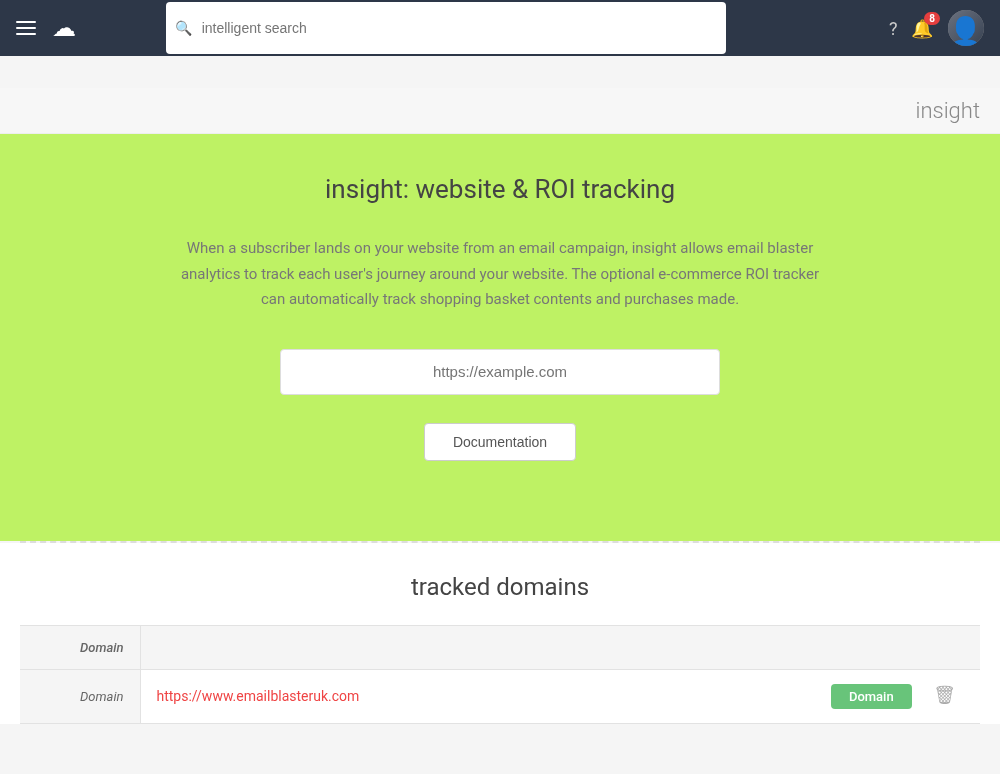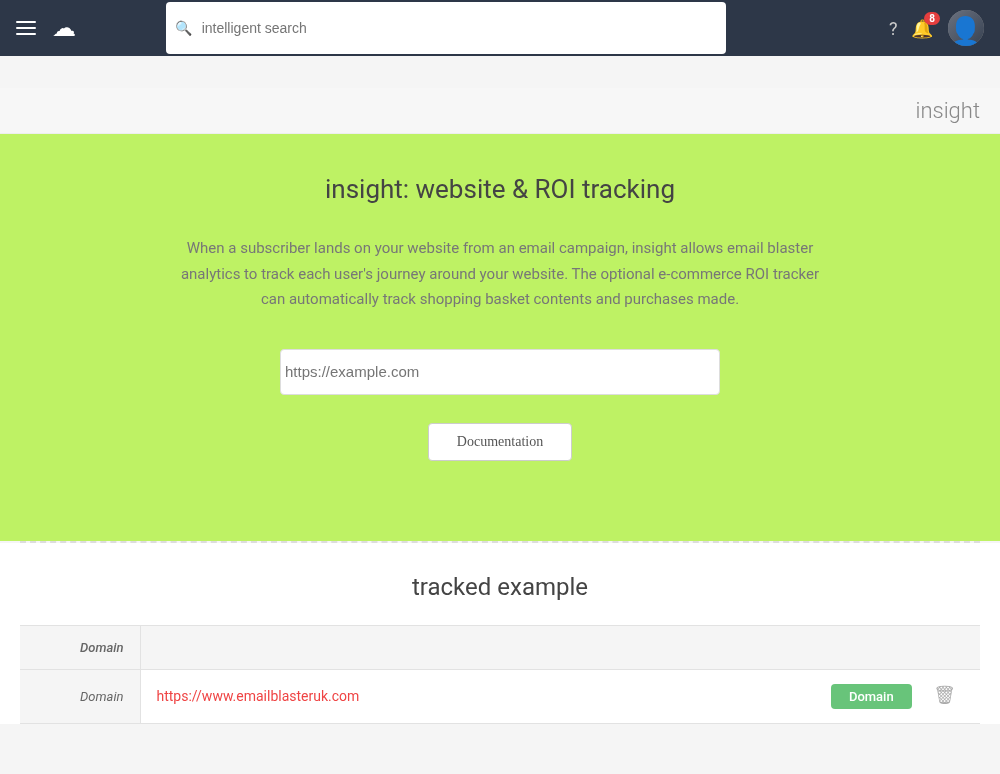--- a/index.html
+++ b/index.html
@@ -127,40 +127,39 @@
       width: 440px;
       max-width: 90%;
       height: 46px;
       border: 1px solid #ddd;
       border-radius: 4px;
       font-size: 15px;
       color: #999;
       padding: 0 4px;
       margin-bottom: 28px;
       outline: none;
-      text-align: left;
+      text-align: center;
     }
 
     .button-row {
       display: flex;
       justify-content: center;
       gap: 20px;
       margin-bottom: 40px;
     }
 
     .btn {
       padding: 10px 28px;
       font-size: 14px;
       border-radius: 4px;
       cursor: pointer;
       border: 1px solid #ccc;
       background: #fff;
       color: #555;
       transition: background 0.15s;
-      font-family: Liberation Serif, serif;
     }
 
     
     .dashed-divider {
       border: none;
       border-top: 2px dashed #ddd;
       margin: 0 20px;
     }
 
     
@@ -267,21 +266,21 @@
   <input type="text" class="domain-input" placeholder="https://example.com" style="">
 
   <div class="button-row">
     <button class="btn">Documentation</button>
   </div>
 </div>
 
 <hr class="dashed-divider">
 
 <div class="tracked-section">
-  <h2 class="section-title">tracked example</h2>
+  <h2 class="section-title">tracked domains</h2>
 
   <table class="domains-table">
     <thead>
       <tr>
         <th>Domain</th>
         <td colspan="2" style="background:#f5f5f5; border-top: 1px solid #e2e2e2;"></td>
       </tr>
     </thead>
     <tbody id="domains-tbody">
     <tr>

